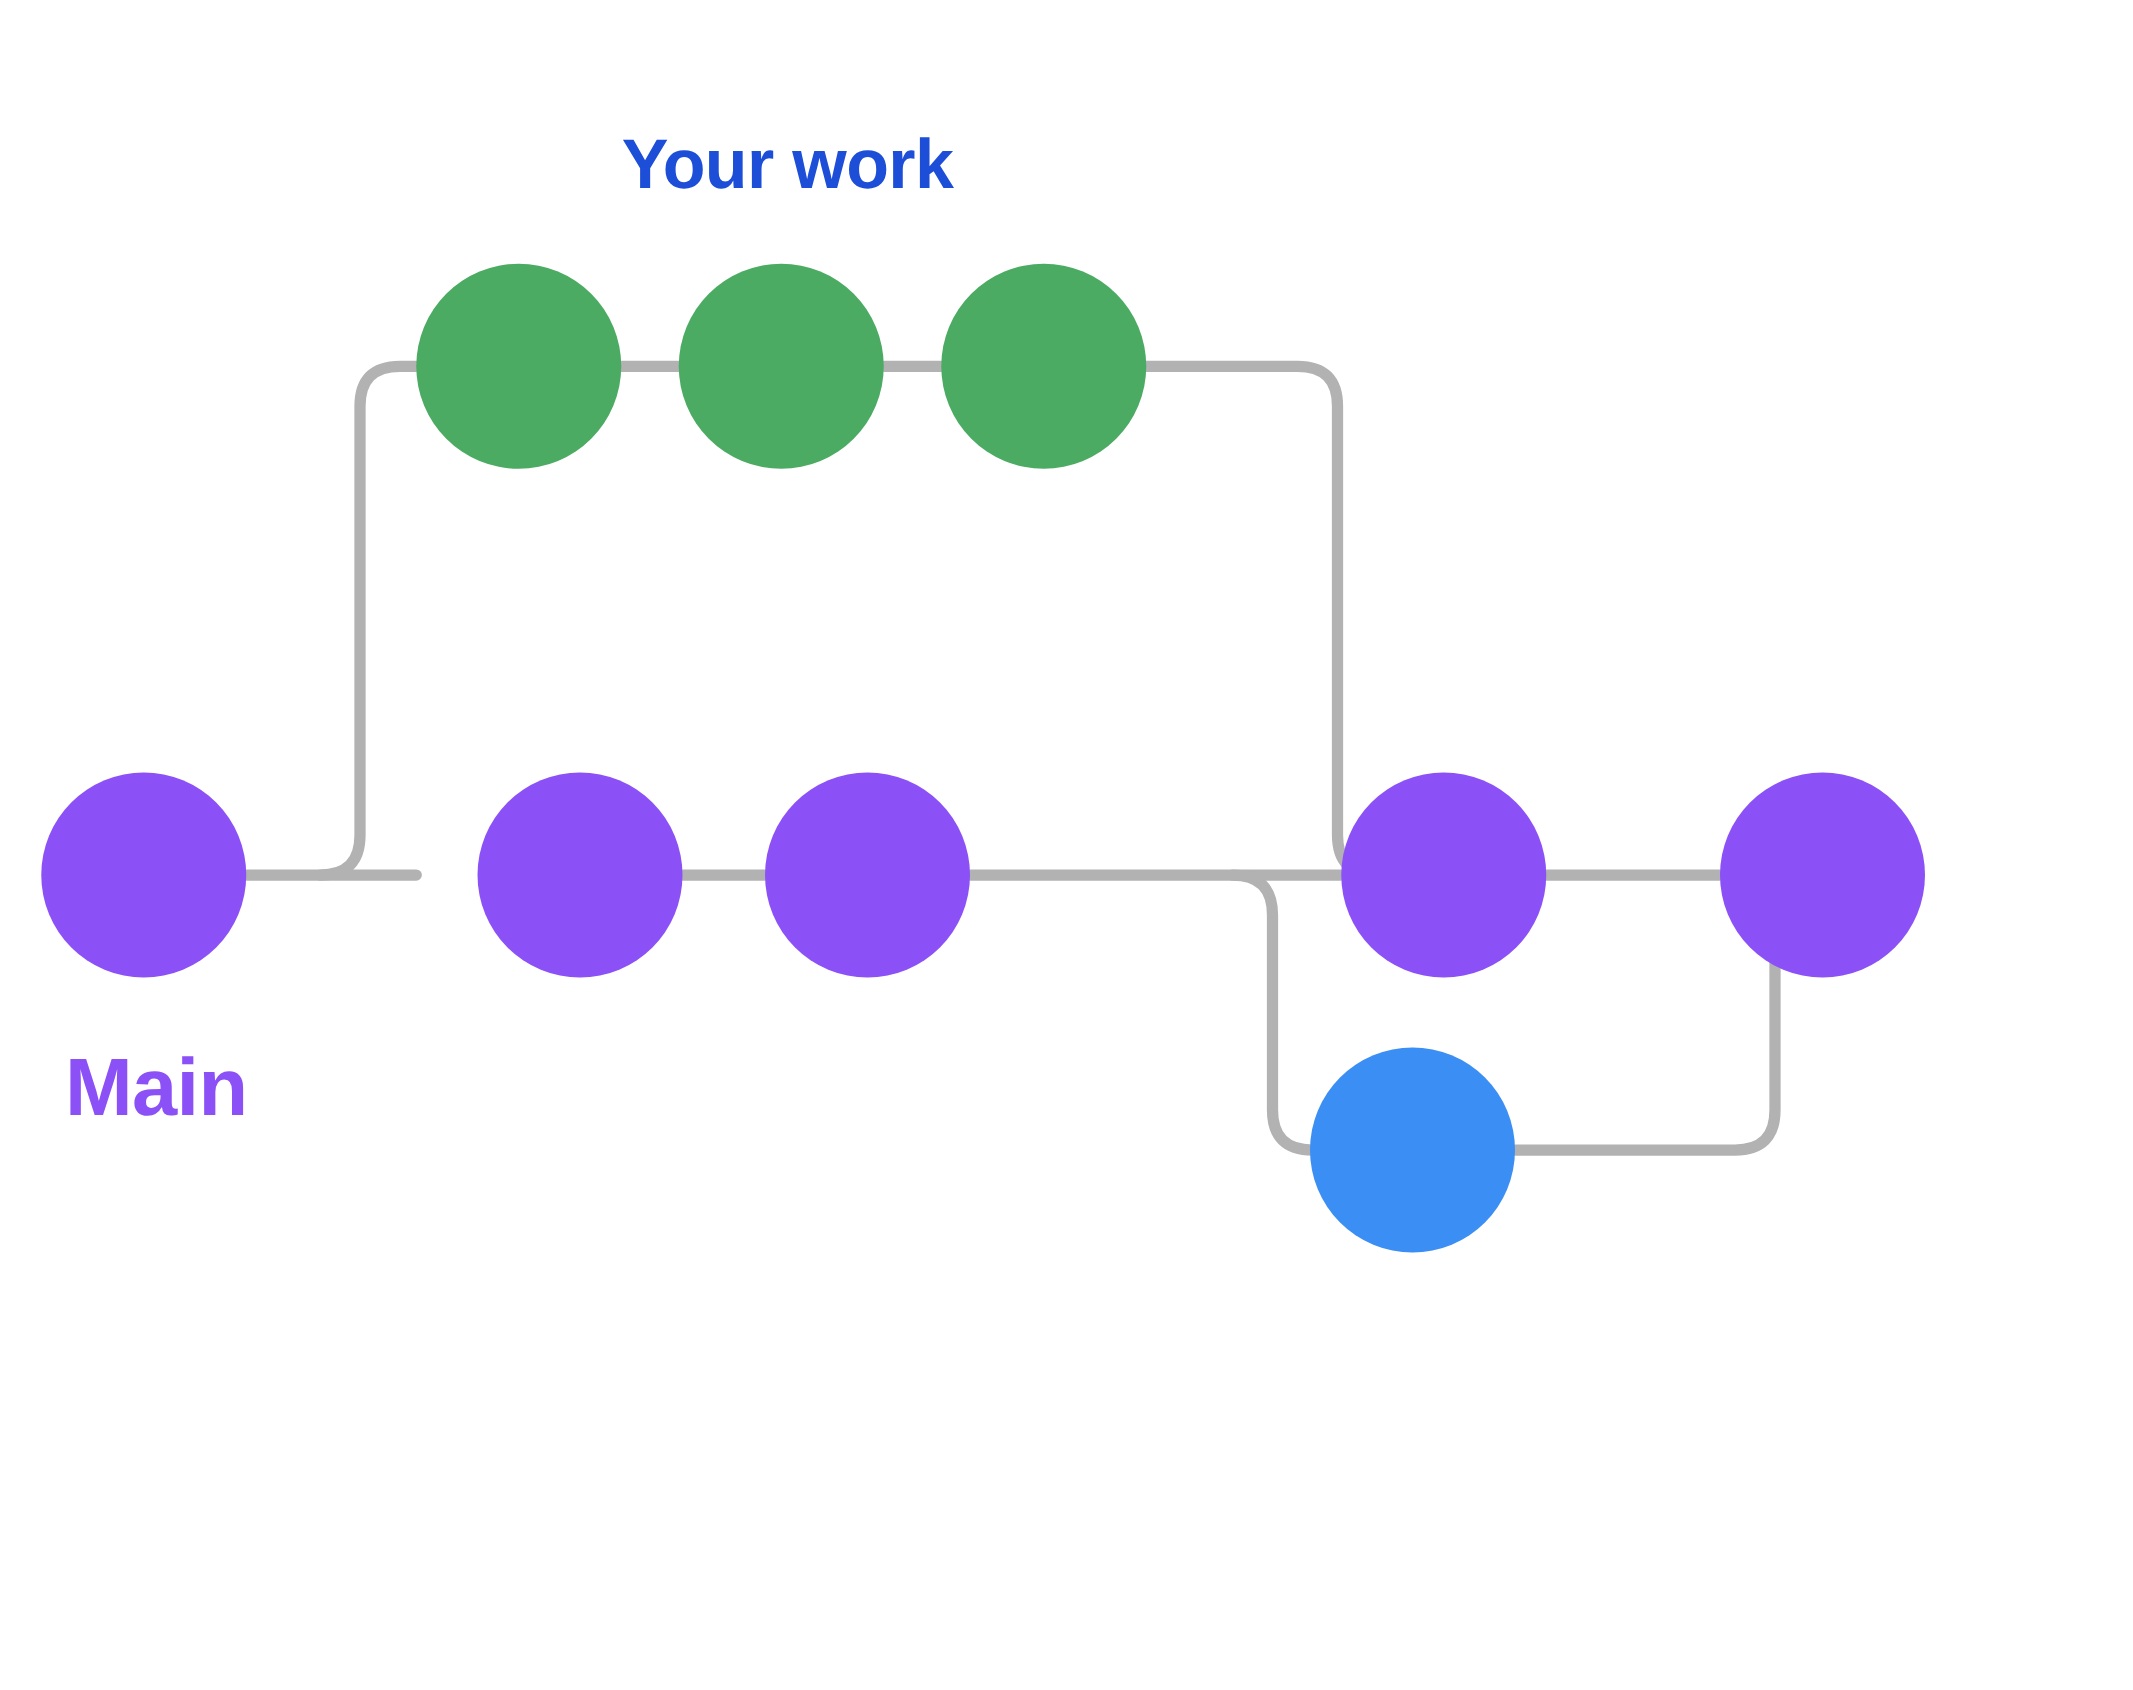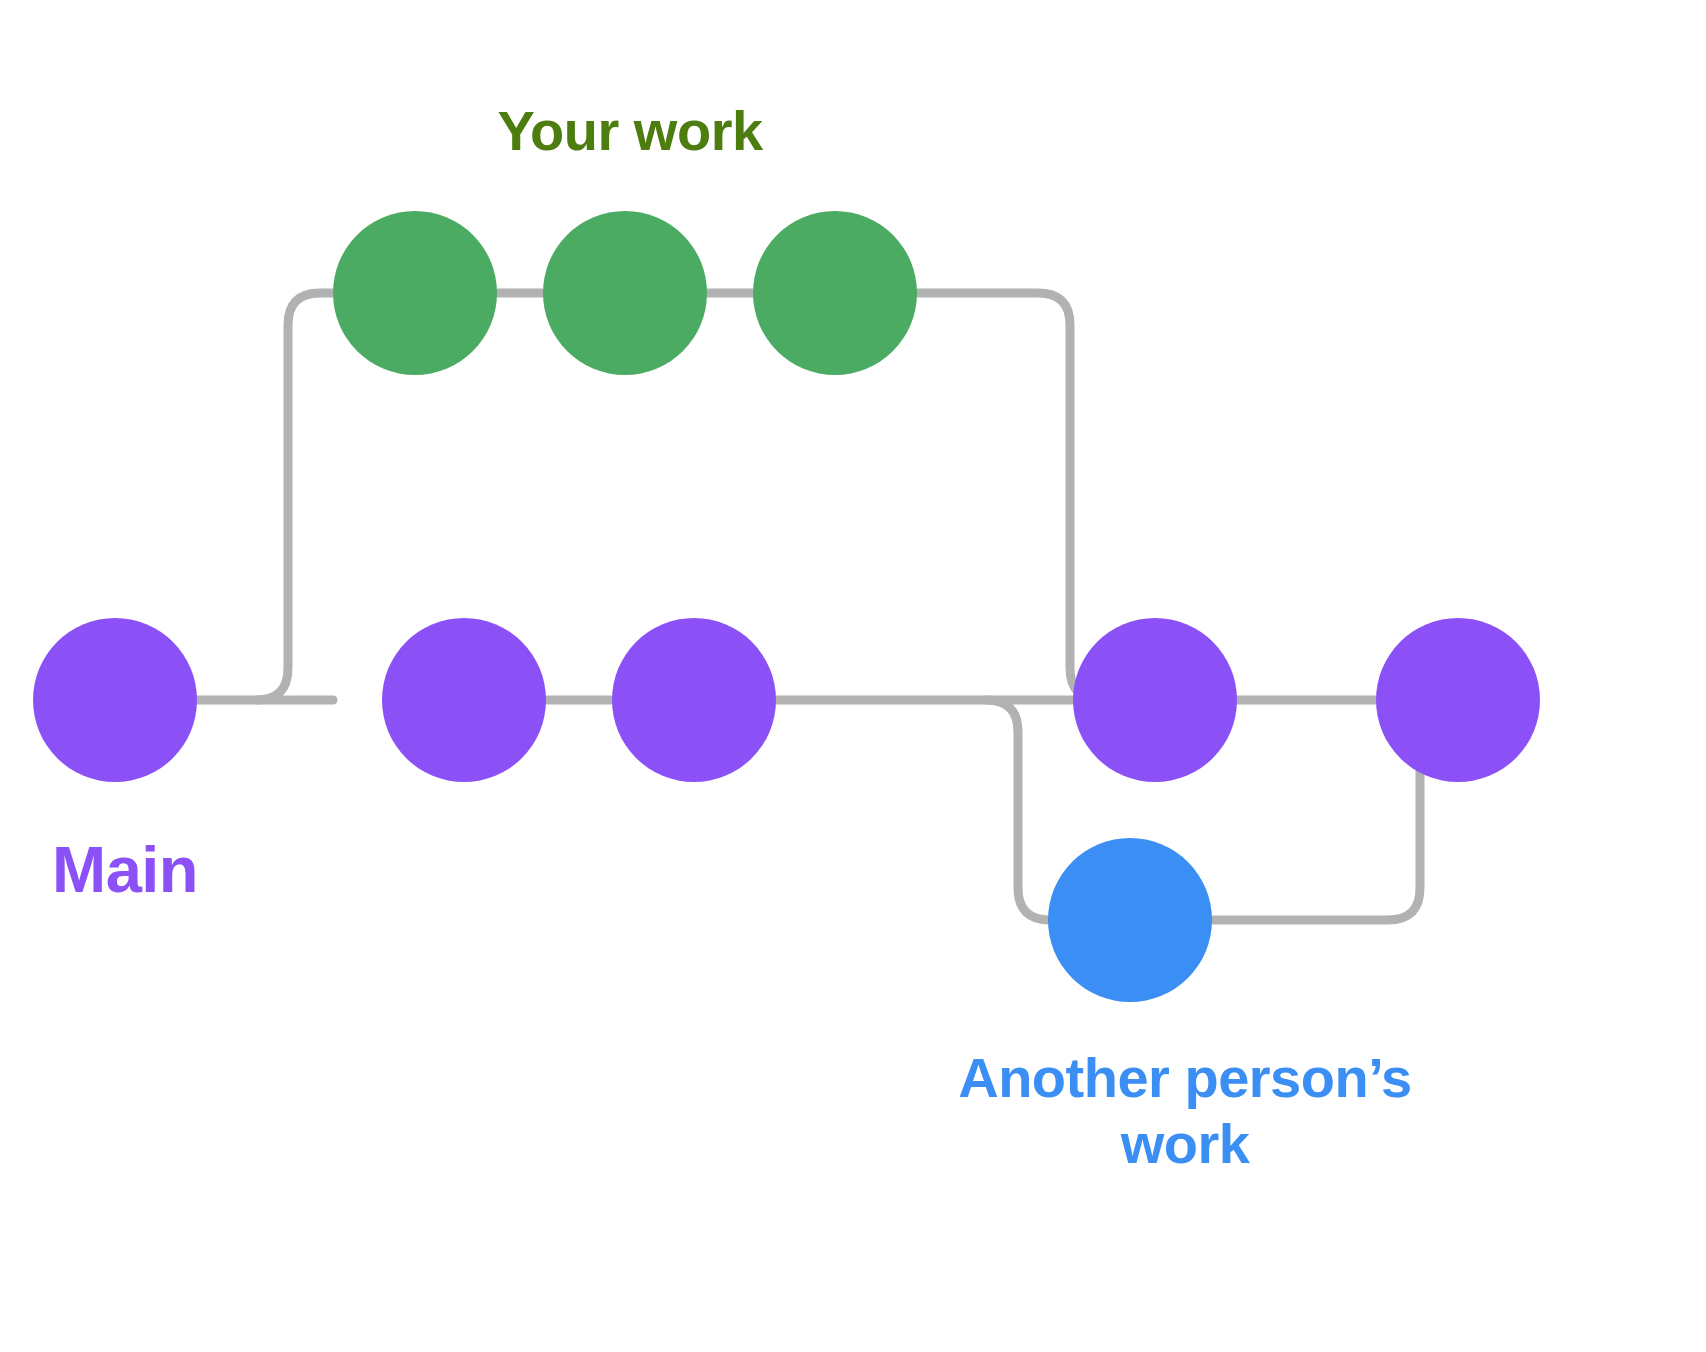--- a/index.html
+++ b/index.html
@@ -74,19 +74,18 @@
       <div class="node" style="left: 543px; top: 211px; width: 164px; height: 164px; background: rgb(76, 171, 98);"></div>
       <div class="node" style="left: 753px; top: 211px; width: 164px; height: 164px; background: rgb(76, 171, 98);"></div>
       <div class="node" style="left: 33px; top: 618px; width: 164px; height: 164px; background: rgb(139, 81, 247);"></div>
       <div class="node" style="left: 382px; top: 618px; width: 164px; height: 164px; background: rgb(139, 81, 247);"></div>
       <div class="node" style="left: 612px; top: 618px; width: 164px; height: 164px; background: rgb(139, 81, 247);"></div>
       <div class="node" style="left: 1073px; top: 618px; width: 164px; height: 164px; background: rgb(139, 81, 247);"></div>
       <div class="node" style="left: 1376px; top: 618px; width: 164px; height: 164px; background: rgb(139, 81, 247);"></div>
       <div class="node" style="left: 1048px; top: 838px; width: 164px; height: 164px; background: rgb(59, 142, 243);"></div>
     </div>
 
-  <div class="label" id="label-your-work" style="left: 370px; top: 98px; width: 520px; color: #4d7c0f;">Your work</div>
+  <div class="label" id="label-your-work" style="left: 370px; top: 98px; width: 520px; color: #1d4ed8;">Your work</div>
 
   <div class="label" id="label-main" style="left: 52px; top: 832px; color: rgb(139, 81, 247);">Main</div>
 
-  <div class="label" id="label-other-work" style="left: 905px; top: 1045px; width: 560px; color: rgb(59, 142, 243);"><span id="other-line-1">Another person’s</span><br><span id="other-line-2">work</span></div>
 
 </div>
 
 </body></html>

